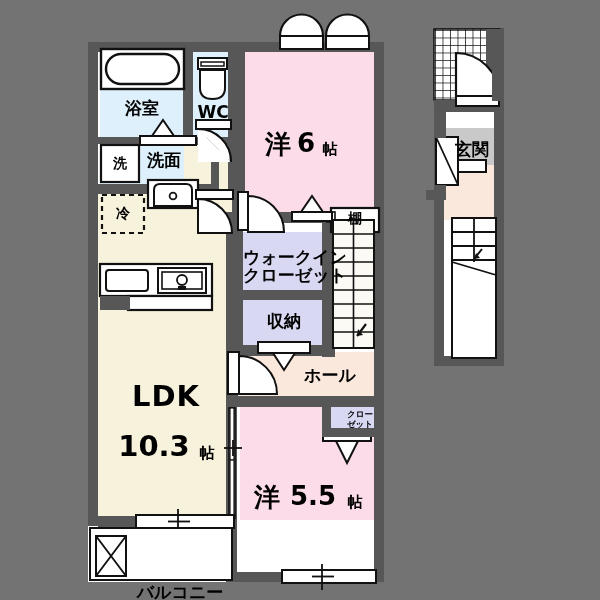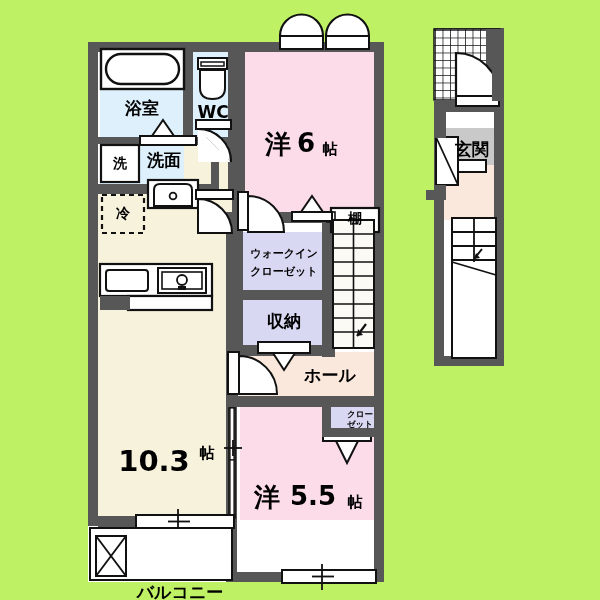--- a/index.html
+++ b/index.html
@@ -1,38 +1,38 @@
 <!DOCTYPE html>
 <html><head>
 <meta charset="utf-8">
 <style>
   html,body{margin:0;padding:0;background:#ffffff;}
   body{width:600px;height:600px;overflow:hidden;
        font-family:"DejaVu Sans","Liberation Sans",sans-serif;}
-  #plan{position:relative;width:600px;height:600px;background:#bef264;}
+  #plan{position:relative;width:600px;height:600px;background:#737373;}
   .abs{position:absolute;box-sizing:border-box;}
 
   
   .wall{background:#575757;}
   .r-ldk{background:#f7f2dc;}
   .r-yo{background:#fbdce8;}
   .r-wet{background:#ddf0fb;}
   .r-closet{background:#d8d8f2;}
   .r-hall{background:#fbe8dc;}
   .r-white{background:#ffffff;}
   .r-genkan{background:#c9c9c9;}
 
   
   .lbl{position:absolute;color:#000;white-space:nowrap;line-height:1;
        text-align:center;font-family:"DejaVu Sans","Liberation Sans",sans-serif;}
   .lbl-big{font-size:29px;font-weight:700;letter-spacing:0px;}
   .lbl-big2{font-size:26px;font-weight:700;}
   .lbl-mid{font-size:17px;font-weight:700;}
   .lbl-sm{font-size:14px;font-weight:700;}
-  .lbl-xs{font-size:11px;font-weight:700;line-height:1.15;text-align:center;}
+  .lbl-xs{font-size:17px;font-weight:700;line-height:1.15;text-align:center;}
   .lbl-xxs{font-size:8.5px;font-weight:700;line-height:1.2;text-align:right;}
   .lbl-tatami{font-size:15px;font-weight:700;}
 
   svg{display:block;overflow:visible;}
   #ovl{position:absolute;left:0;top:0;width:600px;height:600px;pointer-events:none;}
 </style>
 </head>
 <body>
 
 <div id="plan">
@@ -311,21 +311,22 @@
   <div class="lbl lbl-big2" style="left:263px;top:131px;width:30px;">洋</div>
   <div class="lbl lbl-big2" style="left:294px;top:130px;width:24px;">6</div>
   <div class="lbl lbl-tatami" style="left:320px;top:142px;width:20px;">帖</div>
 
   <div class="lbl lbl-xs" style="left:243px;top:248px;width:82px;">ウォークイン</div>
   <div class="lbl lbl-xs" style="left:243px;top:266px;width:82px;">クローゼット</div>
   <div class="lbl lbl-mid" style="left:243px;top:313px;width:82px;">収納</div>
   <div class="lbl lbl-mid" style="left:295px;top:367px;width:70px;text-align:center;">ホール</div>
   <div class="lbl lbl-sm" style="left:338px;top:211px;width:34px;">棚</div>
 
-  <div class="lbl lbl-big" style="left:104px;top:432px;width:100px;margin-top:15px;">10.3</div>
+  <div class="lbl lbl-big" style="left:118px;top:382px;width:96px;letter-spacing:1px;">LDK</div>
+  <div class="lbl lbl-big" style="left:104px;top:432px;width:100px;">10.3</div>
   <div class="lbl lbl-tatami" style="left:196px;top:446px;width:22px;">帖</div>
 
   <div class="lbl lbl-xxs" style="left:331px;top:409px;width:42px;">クロー</div>
   <div class="lbl lbl-xxs" style="left:331px;top:419px;width:42px;">ゼット</div>
 
   <div class="lbl lbl-big2" style="left:252px;top:484px;width:30px;">洋</div>
   <div class="lbl lbl-big2" style="left:282px;top:483px;width:62px;">5.5</div>
   <div class="lbl lbl-tatami" style="left:344px;top:495px;width:22px;">帖</div>
 
   <div class="lbl lbl-mid" style="left:132px;top:544px;width:96px;margin-top:40px;">バルコニー</div>

